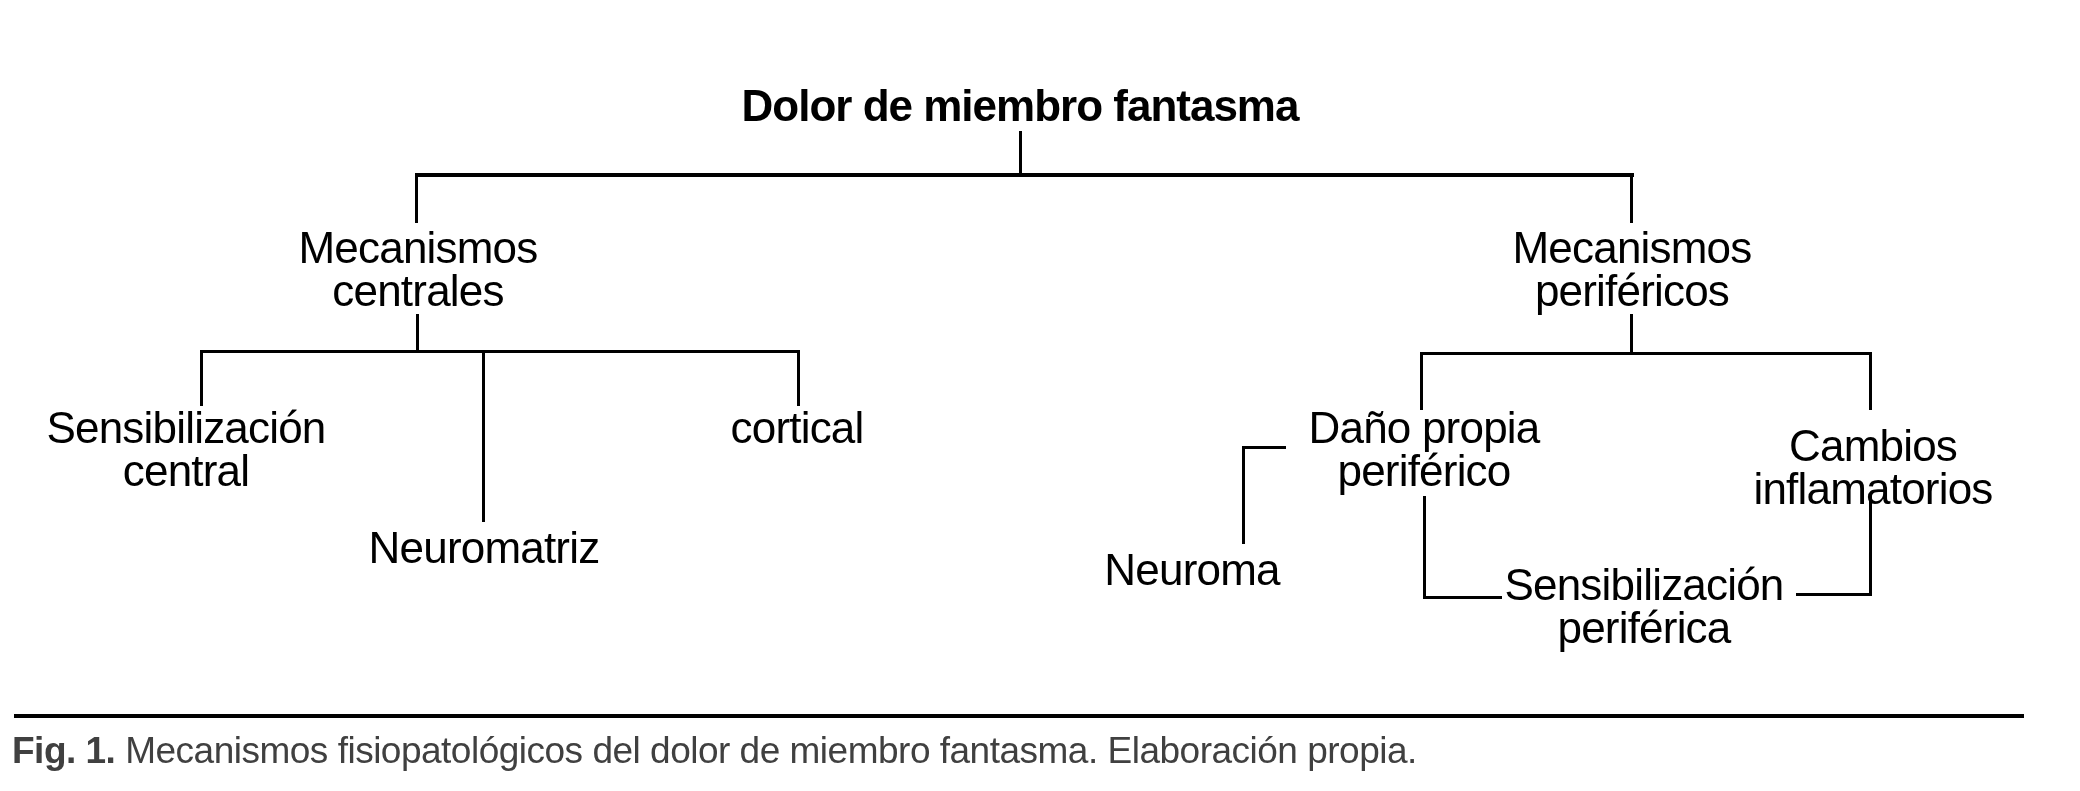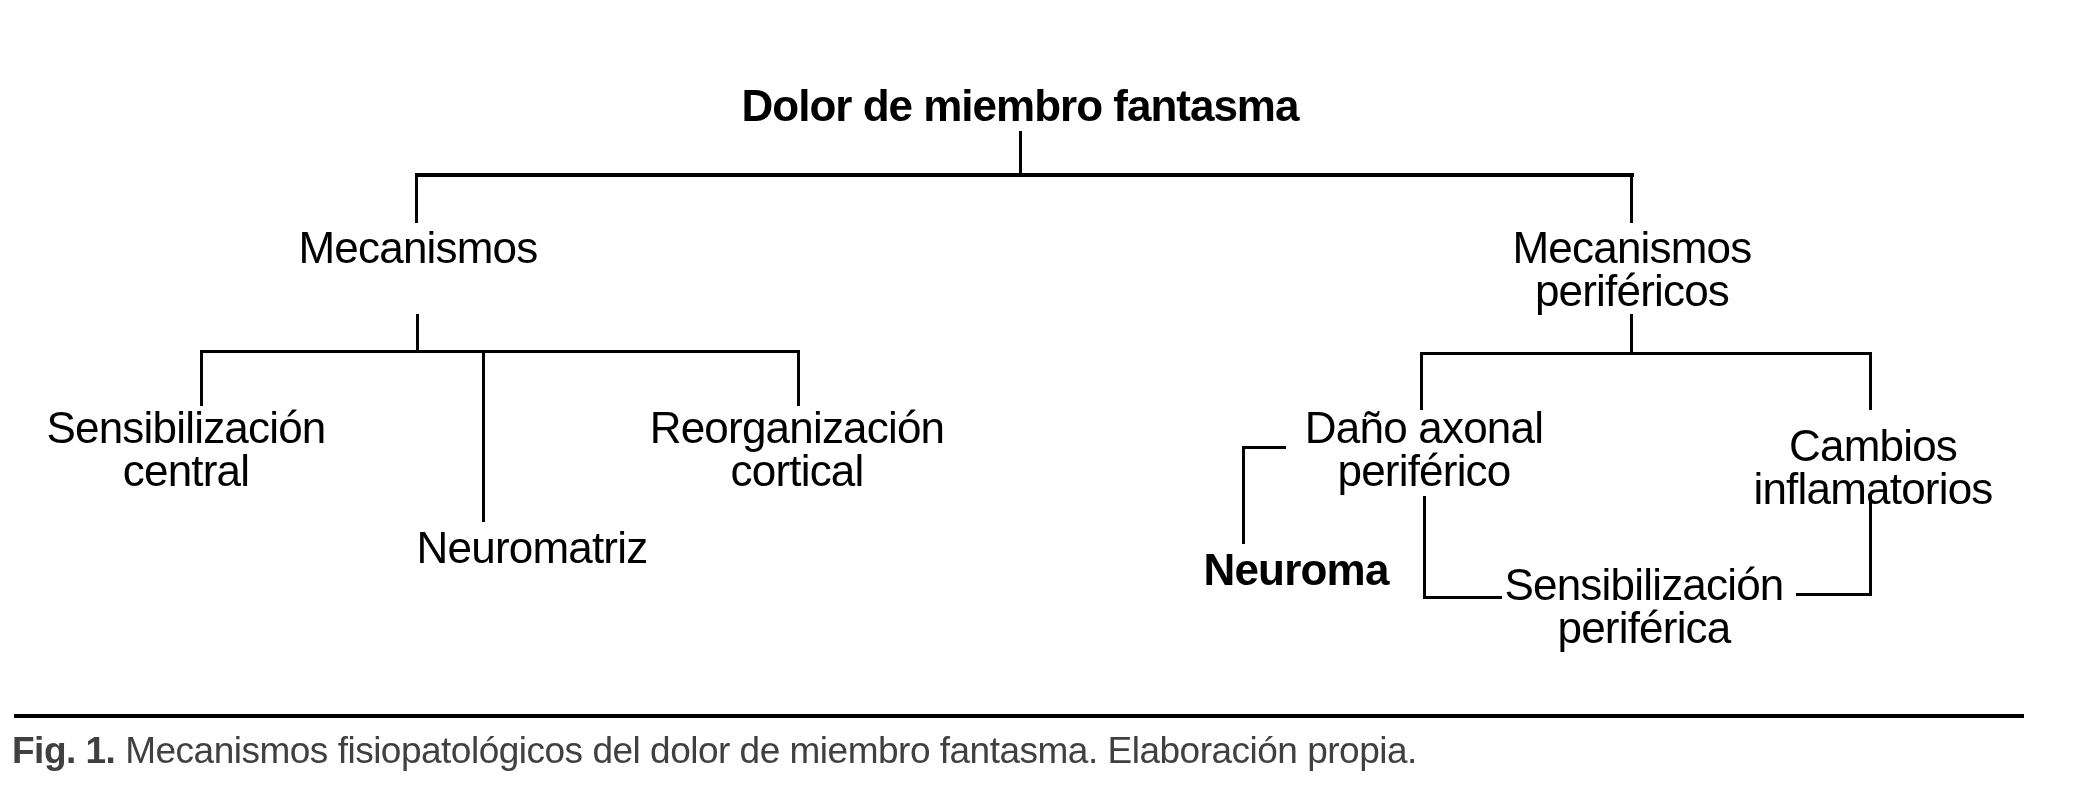--- a/index.html
+++ b/index.html
@@ -50,20 +50,21 @@
     <span>Dolor de miembro fantasma</span>
   </div>
 
   <div class="ln" style="left:1019px; top:131px; width:3px;  height:45px;"></div>
   <div class="ln" style="left:415px;  top:173px; width:1219px; height:4px;"></div>
   <div class="ln" style="left:415px;  top:173px; width:3px;  height:50px;"></div>
   <div class="ln" style="left:1630px; top:173px; width:3px;  height:50px;"></div>
 
   <div class="node" style="left:418px; top:226px;">
     <span>Mecanismos</span>
+    <span>centrales</span>
   </div>
   <div class="node" style="left:1632px; top:226px;">
     <span>Mecanismos</span>
     <span>periféricos</span>
   </div>
 
   <div class="ln" style="left:416px; top:314px; width:3px; height:38px;"></div>
   <div class="ln" style="left:200px; top:350px; width:600px; height:3px;"></div>
   <div class="ln" style="left:200px; top:350px; width:3px; height:56px;"></div>
   <div class="ln" style="left:482px; top:350px; width:3px; height:172px;"></div>
@@ -72,39 +73,38 @@
   <div class="ln" style="left:1630px; top:314px; width:3px; height:40px;"></div>
   <div class="ln" style="left:1420px; top:352px; width:452px; height:3px;"></div>
   <div class="ln" style="left:1420px; top:352px; width:3px; height:58px;"></div>
   <div class="ln" style="left:1869px; top:352px; width:3px; height:58px;"></div>
 
   <div class="node" style="left:186px; top:406px;">
     <span>Sensibilización</span>
     <span>central</span>
   </div>
   <div class="node" style="left:797px; top:406px;">
-    <span>Reorganización</span>
     <span>cortical</span>
   </div>
-  <div class="node" style="left:484px; top:526px;margin-left:48px;">
+  <div class="node" style="left:484px; top:526px;">
     <span>Neuromatriz</span>
   </div>
 
   <div class="node" style="left:1424px; top:406px;">
-    <span>Daño axonal</span>
+    <span>Daño propia</span>
     <span>periférico</span>
   </div>
   <div class="node" style="left:1873px; top:424px;">
     <span>Cambios</span>
     <span>inflamatorios</span>
   </div>
 
   <div class="ln" style="left:1242px; top:446px; width:44px; height:3px;"></div>
   <div class="ln" style="left:1242px; top:446px; width:3px; height:98px;"></div>
-  <div class="node" style="left:1296px; top:548px;font-weight:bold;">
+  <div class="node" style="left:1192px; top:548px;">
     <span>Neuroma</span>
   </div>
 
   <div class="ln" style="left:1423px; top:496px; width:3px; height:103px;"></div>
   <div class="ln" style="left:1423px; top:596px; width:79px; height:3px;"></div>
   <div class="ln" style="left:1869px; top:496px; width:3px; height:100px;"></div>
   <div class="ln" style="left:1796px; top:593px; width:76px; height:3px;"></div>
 
   <div class="node" style="left:1644px; top:563px;">
     <span>Sensibilización</span>

